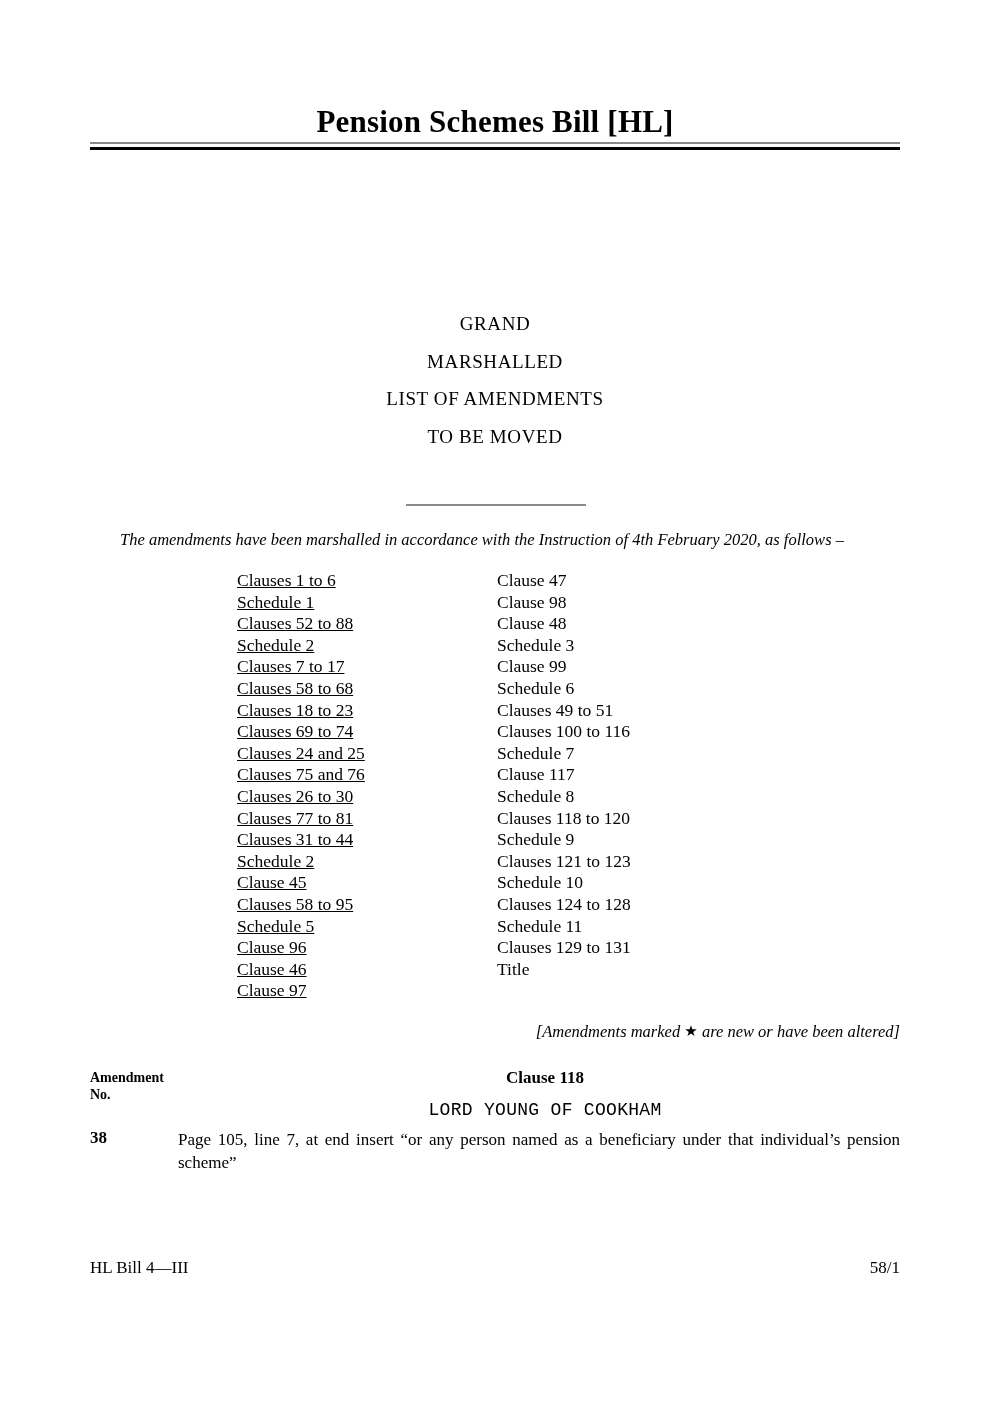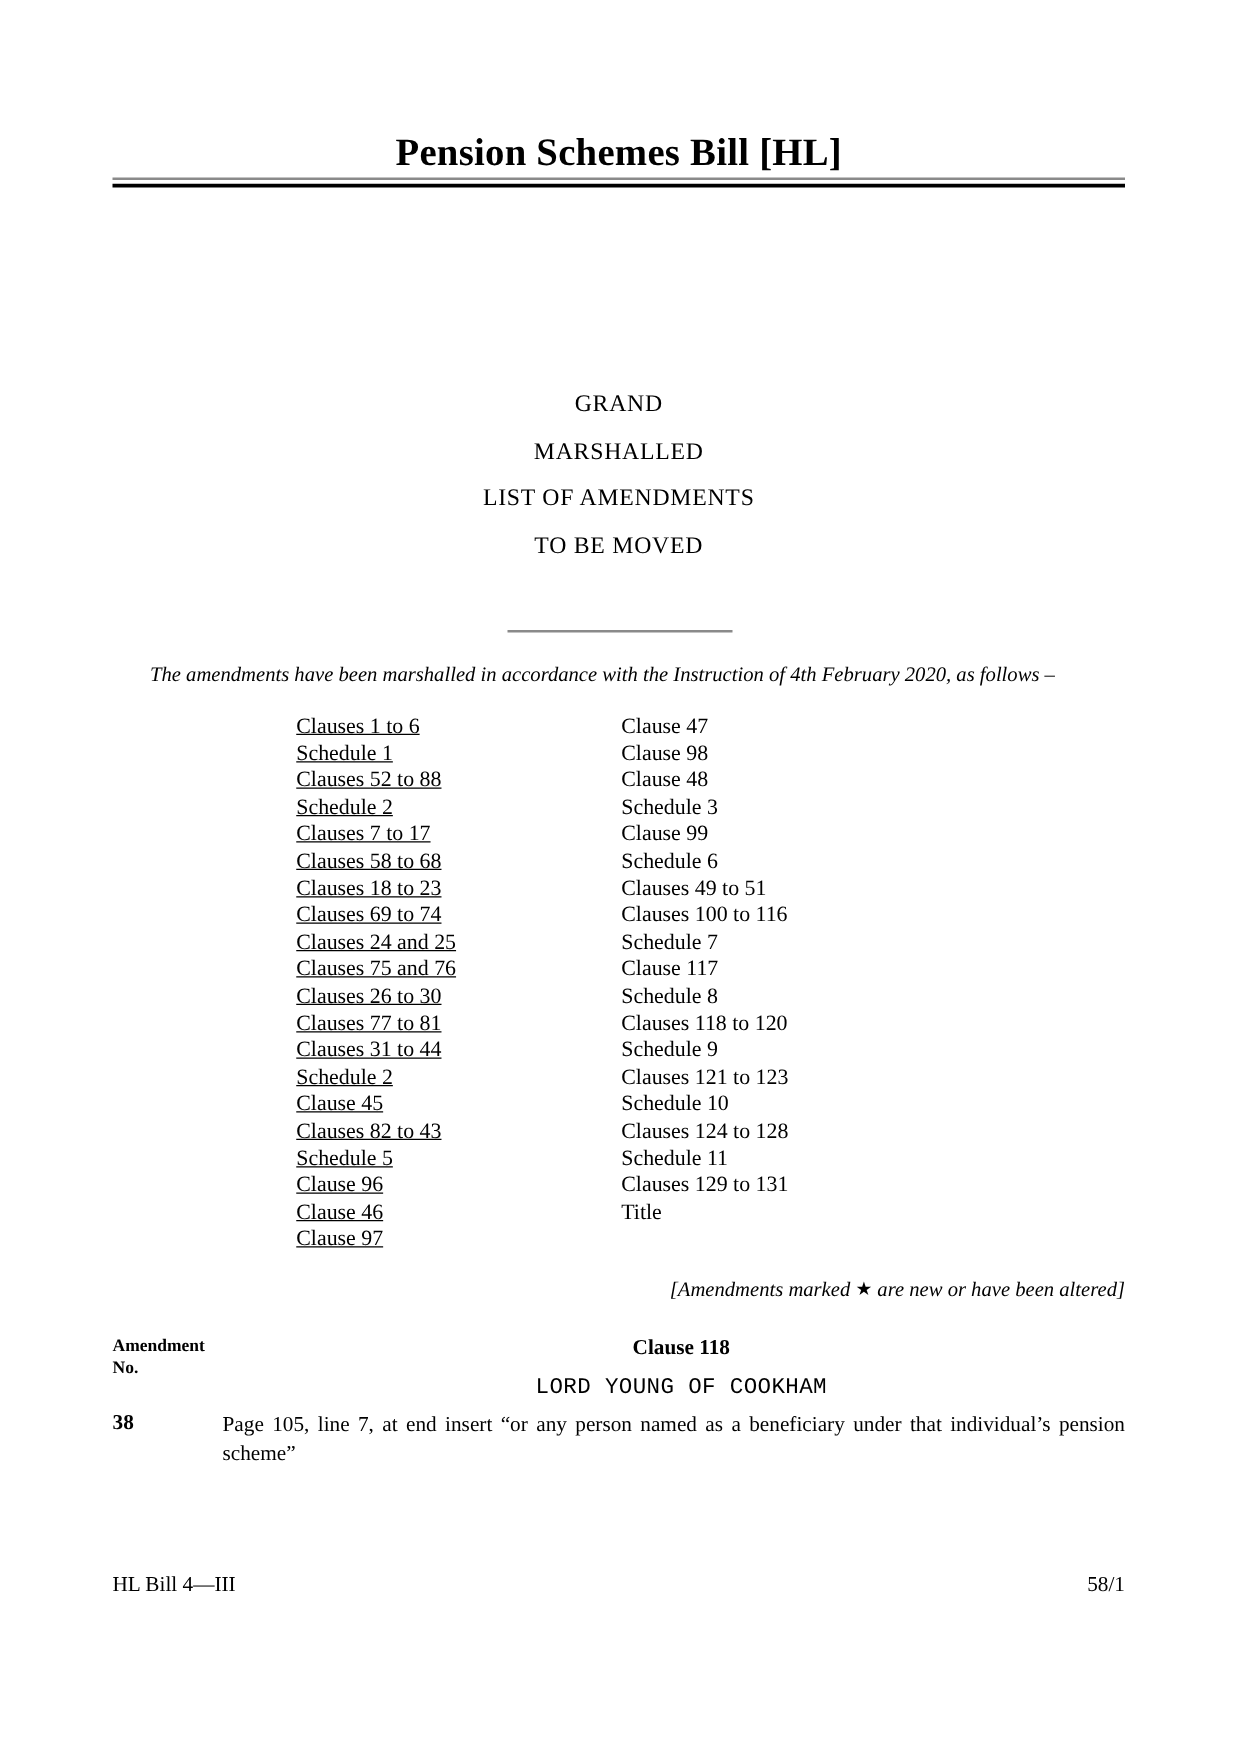--- a/index.html
+++ b/index.html
@@ -231,21 +231,21 @@
       <div class="clause-item">Clauses 58 to 68</div>
       <div class="clause-item">Clauses 18 to 23</div>
       <div class="clause-item">Clauses 69 to 74</div>
       <div class="clause-item">Clauses 24 and 25</div>
       <div class="clause-item">Clauses 75 and 76</div>
       <div class="clause-item">Clauses 26 to 30</div>
       <div class="clause-item">Clauses 77 to 81</div>
       <div class="clause-item">Clauses 31 to 44</div>
       <div class="clause-item">Schedule 2</div>
       <div class="clause-item">Clause 45</div>
-      <div class="clause-item">Clauses 82 to 43</div>
+      <div class="clause-item">Clauses 58 to 95</div>
       <div class="clause-item">Schedule 5</div>
       <div class="clause-item">Clause 96</div>
       <div class="clause-item">Clause 46</div>
       <div class="clause-item">Clause 97</div>
     </div>
     <div class="clause-col right">
       <div class="clause-item">Clause 47</div>
       <div class="clause-item">Clause 98</div>
       <div class="clause-item">Clause 48</div>
       <div class="clause-item">Schedule 3</div>

